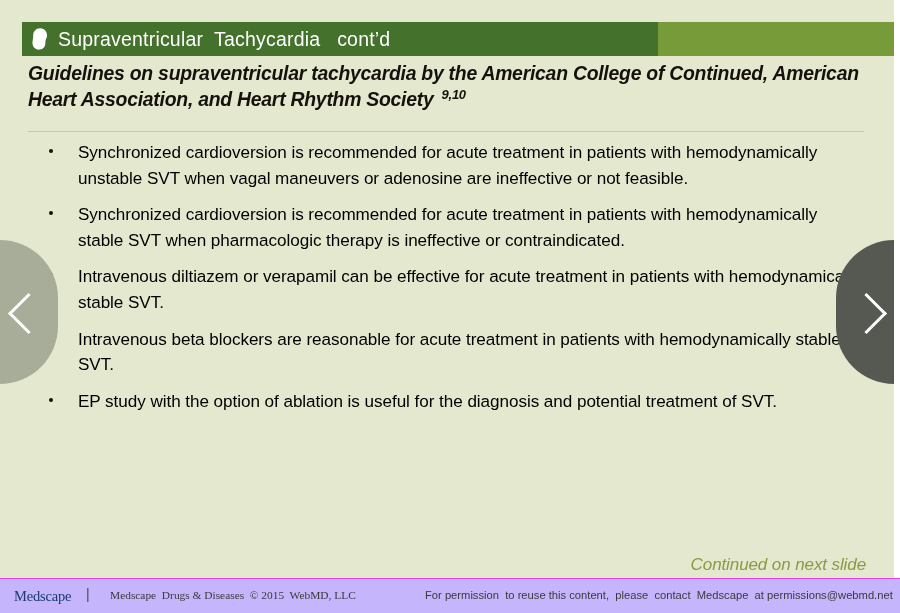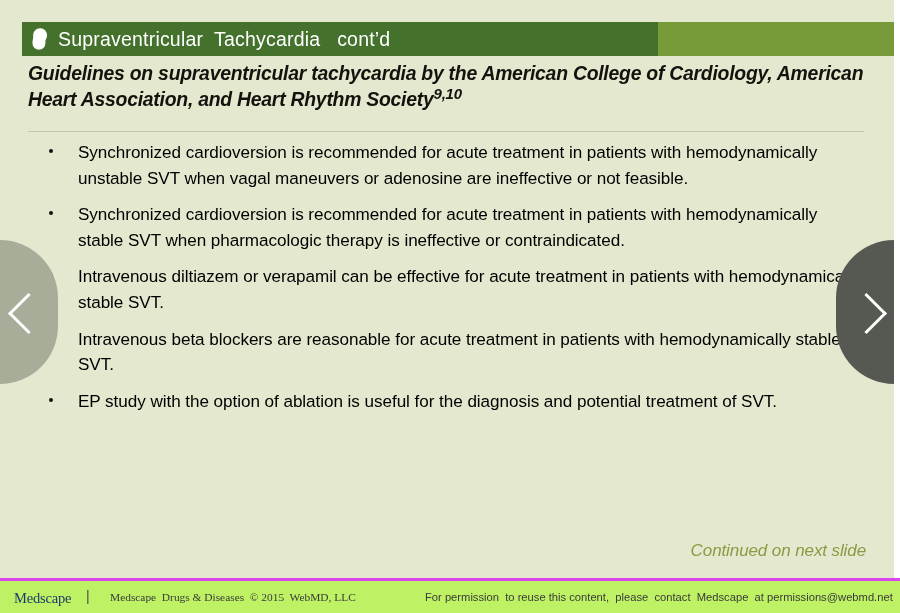--- a/index.html
+++ b/index.html
@@ -84,23 +84,24 @@
     width: 836px;
     color: #15110c;
     font-family: "Liberation Sans", sans-serif;
     font-weight: bold;
     font-style: italic;
     font-size: 19.4px;
     line-height: 26px;
     letter-spacing: -0.25px;
   }
   .subtitle sup {
-    font-size: 15px;
+    font-size: 13px;
     vertical-align: super;
     line-height: 0;
+    margin-left: 8px;
   }
 
   .divider {
     position: absolute;
     left: 28px;
     top: 131px;
     width: 836px;
     height: 1px;
     background: #c3c8ab;
   }
@@ -128,21 +129,21 @@
     top: 9px;
     width: 4px;
     height: 4px;
     background: #15110c;
     border-radius: 50%;
   }
 
   .continued {
     position: absolute;
     right: 28px;
-    top: 541px;
+    top: 555px;
     color: #8a9a43;
     font-family: "Liberation Sans", sans-serif;
     font-style: italic;
     font-size: 17px;
     letter-spacing: -0.1px;
   }
 
   
   .nav-prev, .nav-next {
     position: absolute;
@@ -184,22 +185,22 @@
     transform: rotate(45deg);
   }
 
   
   .footer {
     position: absolute;
     left: 0;
     top: 578px;
     width: 900px;
     height: 35px;
-    background: #bef264;
-    border-top: 3px solid #d946ef;
+    background: #c4b5fd;
+    border-top: 1px solid #d946ef;
     box-sizing: border-box;
   }
   .footer-logo {
     position: absolute;
     left: 14px;
     top: 9px;
     color: #1d3a6b;
     font-family: "Liberation Serif", serif;
     font-size: 14.5px;
     letter-spacing: -0.2px;
@@ -244,21 +245,21 @@
       <div class="header-dark"></div>
       <span class="header-icon">
         <svg width="22" height="24" viewBox="0 0 22 24" aria-hidden="true">
           <path d="M10.5 1.2 C6.2 1.0 3.0 4.4 3.2 8.6 C3.4 12.4 2.0 14.6 2.6 17.6 C3.3 21.2 6.6 23.2 10.0 22.6 C13.6 22.0 15.6 19.0 15.4 15.4 C15.2 12.0 17.4 10.8 17.0 7.4 C16.6 3.9 13.9 1.4 10.5 1.2 Z" fill="#ffffff"></path>
         </svg>
       </span>
       <span class="header-title">Supraventricular  Tachycardia   cont’d</span>
     </div>
 
     <div class="subtitle">
-      <span>Guidelines on supraventricular tachycardia by the American College of Cardiology, American Heart Association, and Heart Rhythm Society</span><sup>9,10</sup>
+      <span>Guidelines on supraventricular tachycardia by the American College of Continued, American Heart Association, and Heart Rhythm Society</span><sup>9,10</sup>
     </div>
 
     <div class="divider"></div>
 
     <div class="bullet-list">
       <div class="bullet-item">
         <span class="marker"></span>
         <span>Synchronized  cardioversion is recommended  for acute treatment  in patients with hemodynamically unstable SVT when vagal maneuvers or adenosine are ineffective or not feasible.</span>
       </div>
       <div class="bullet-item">

